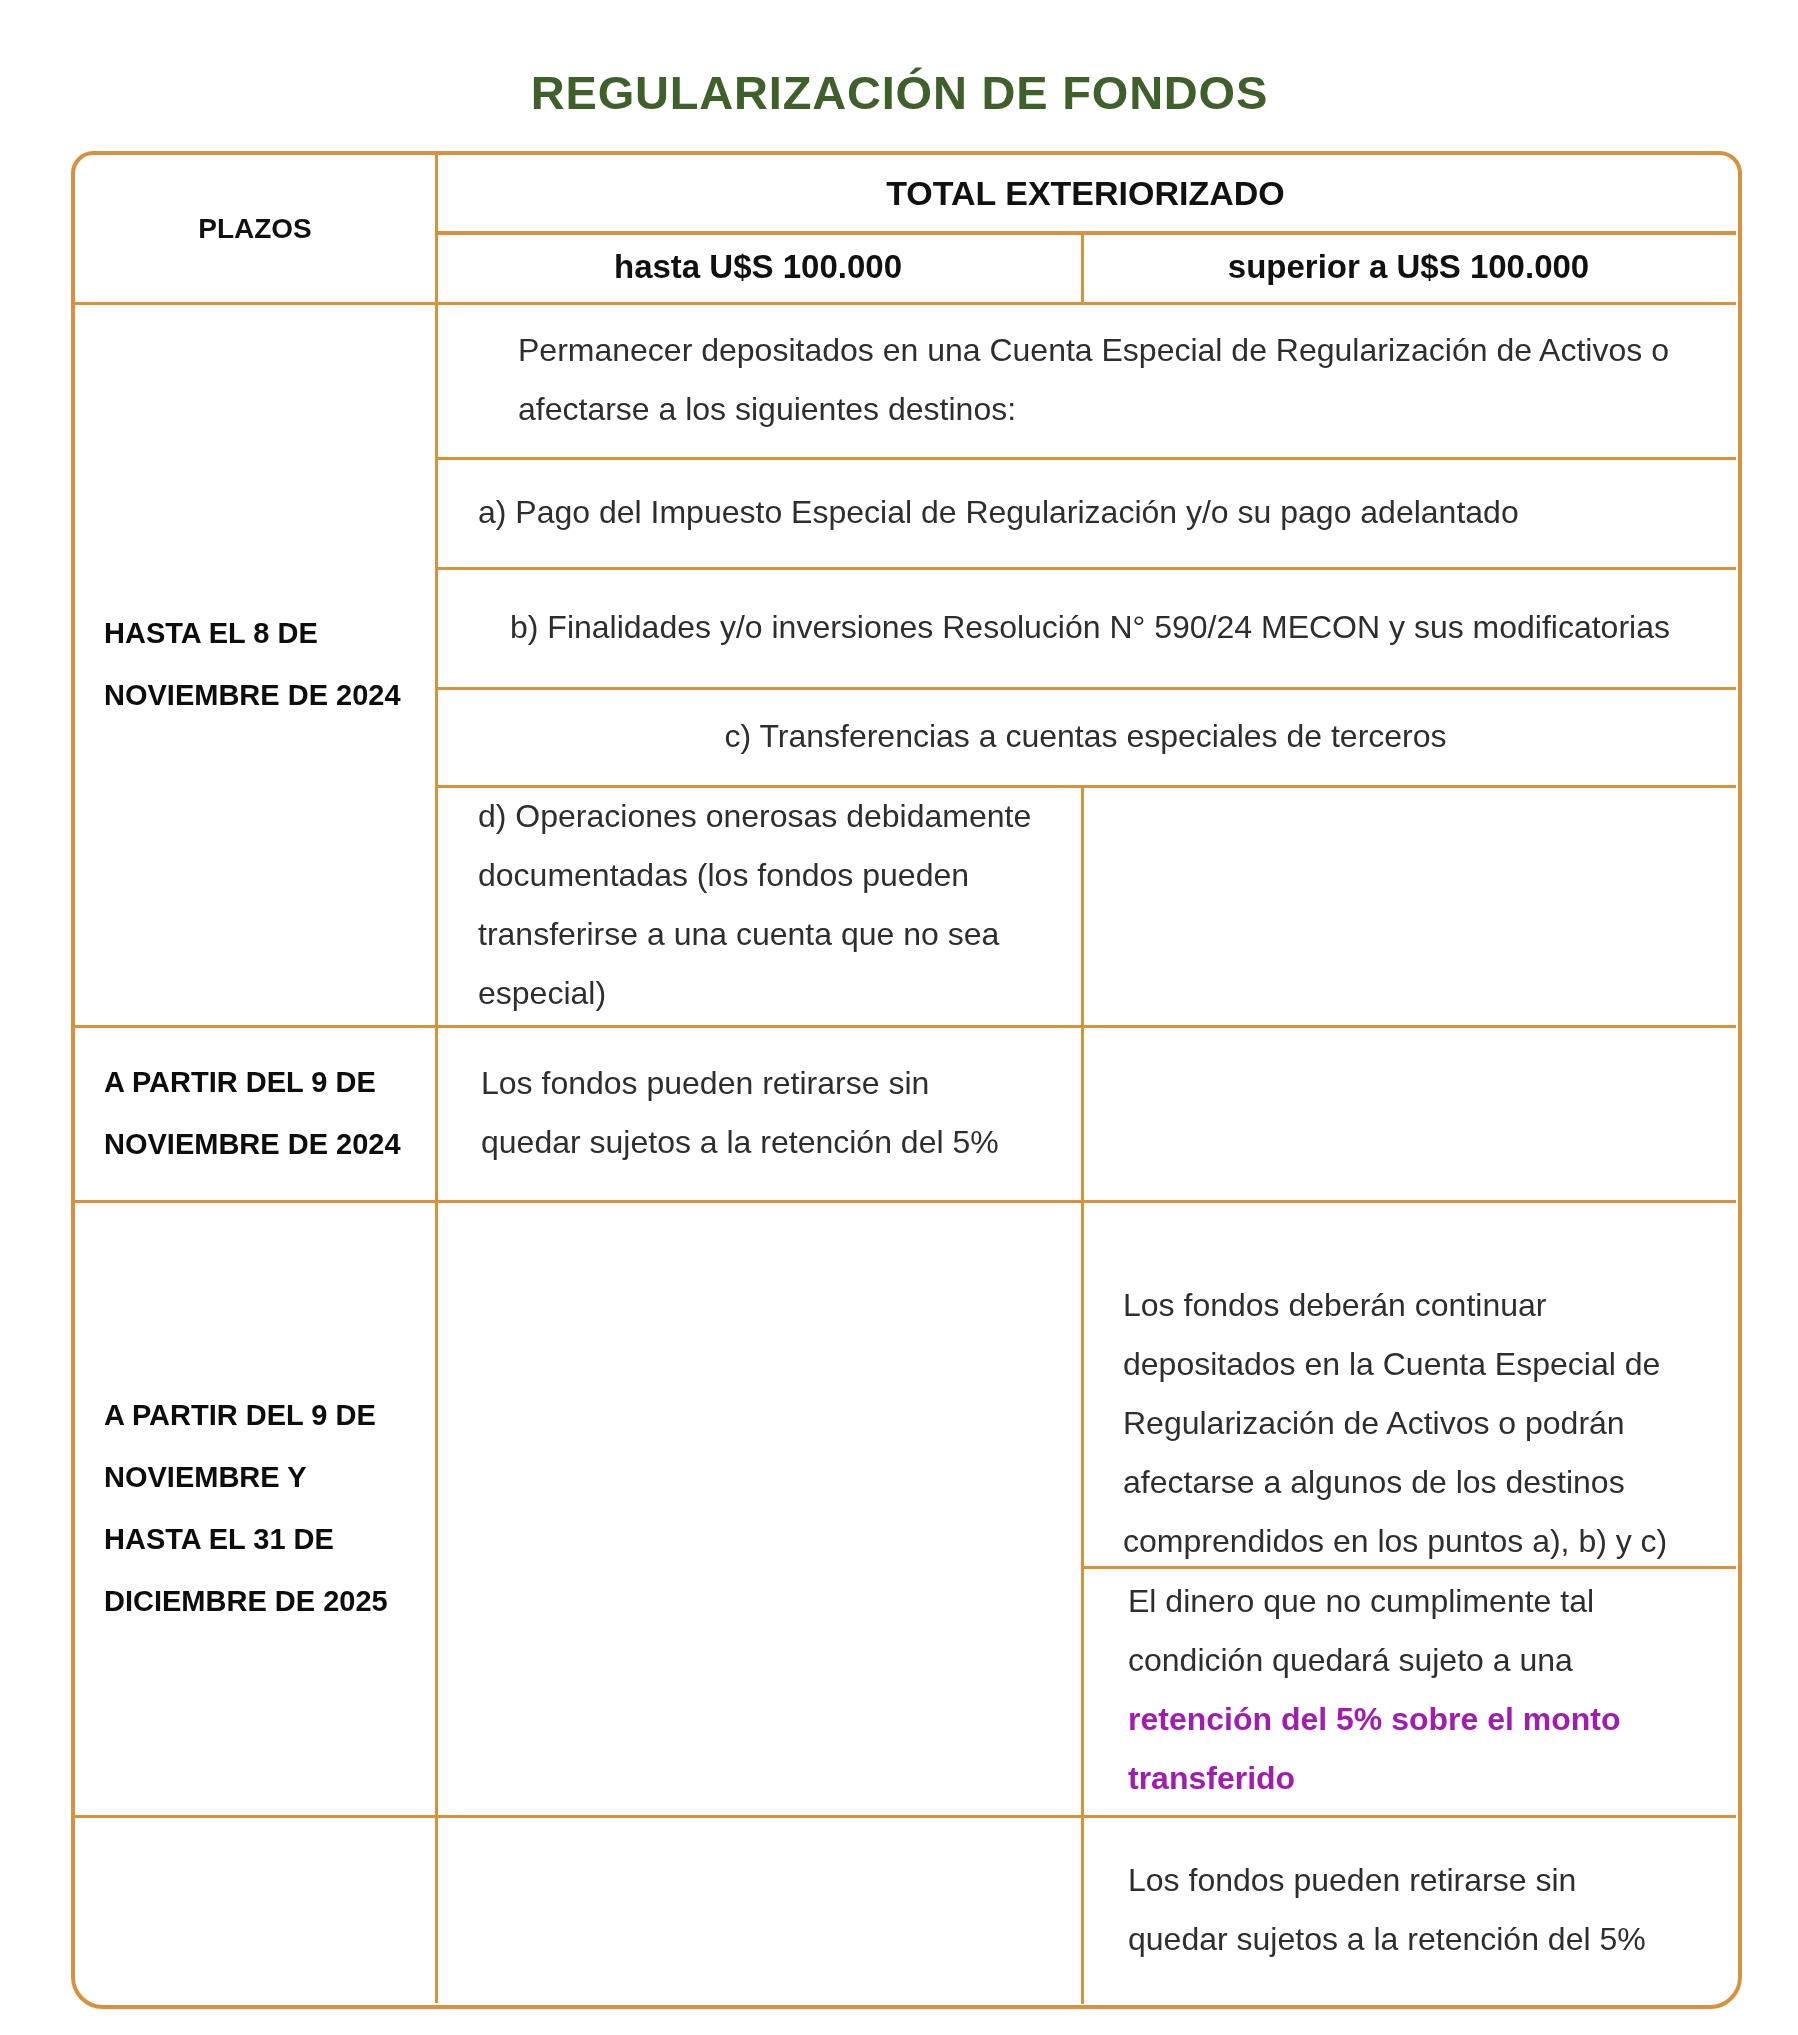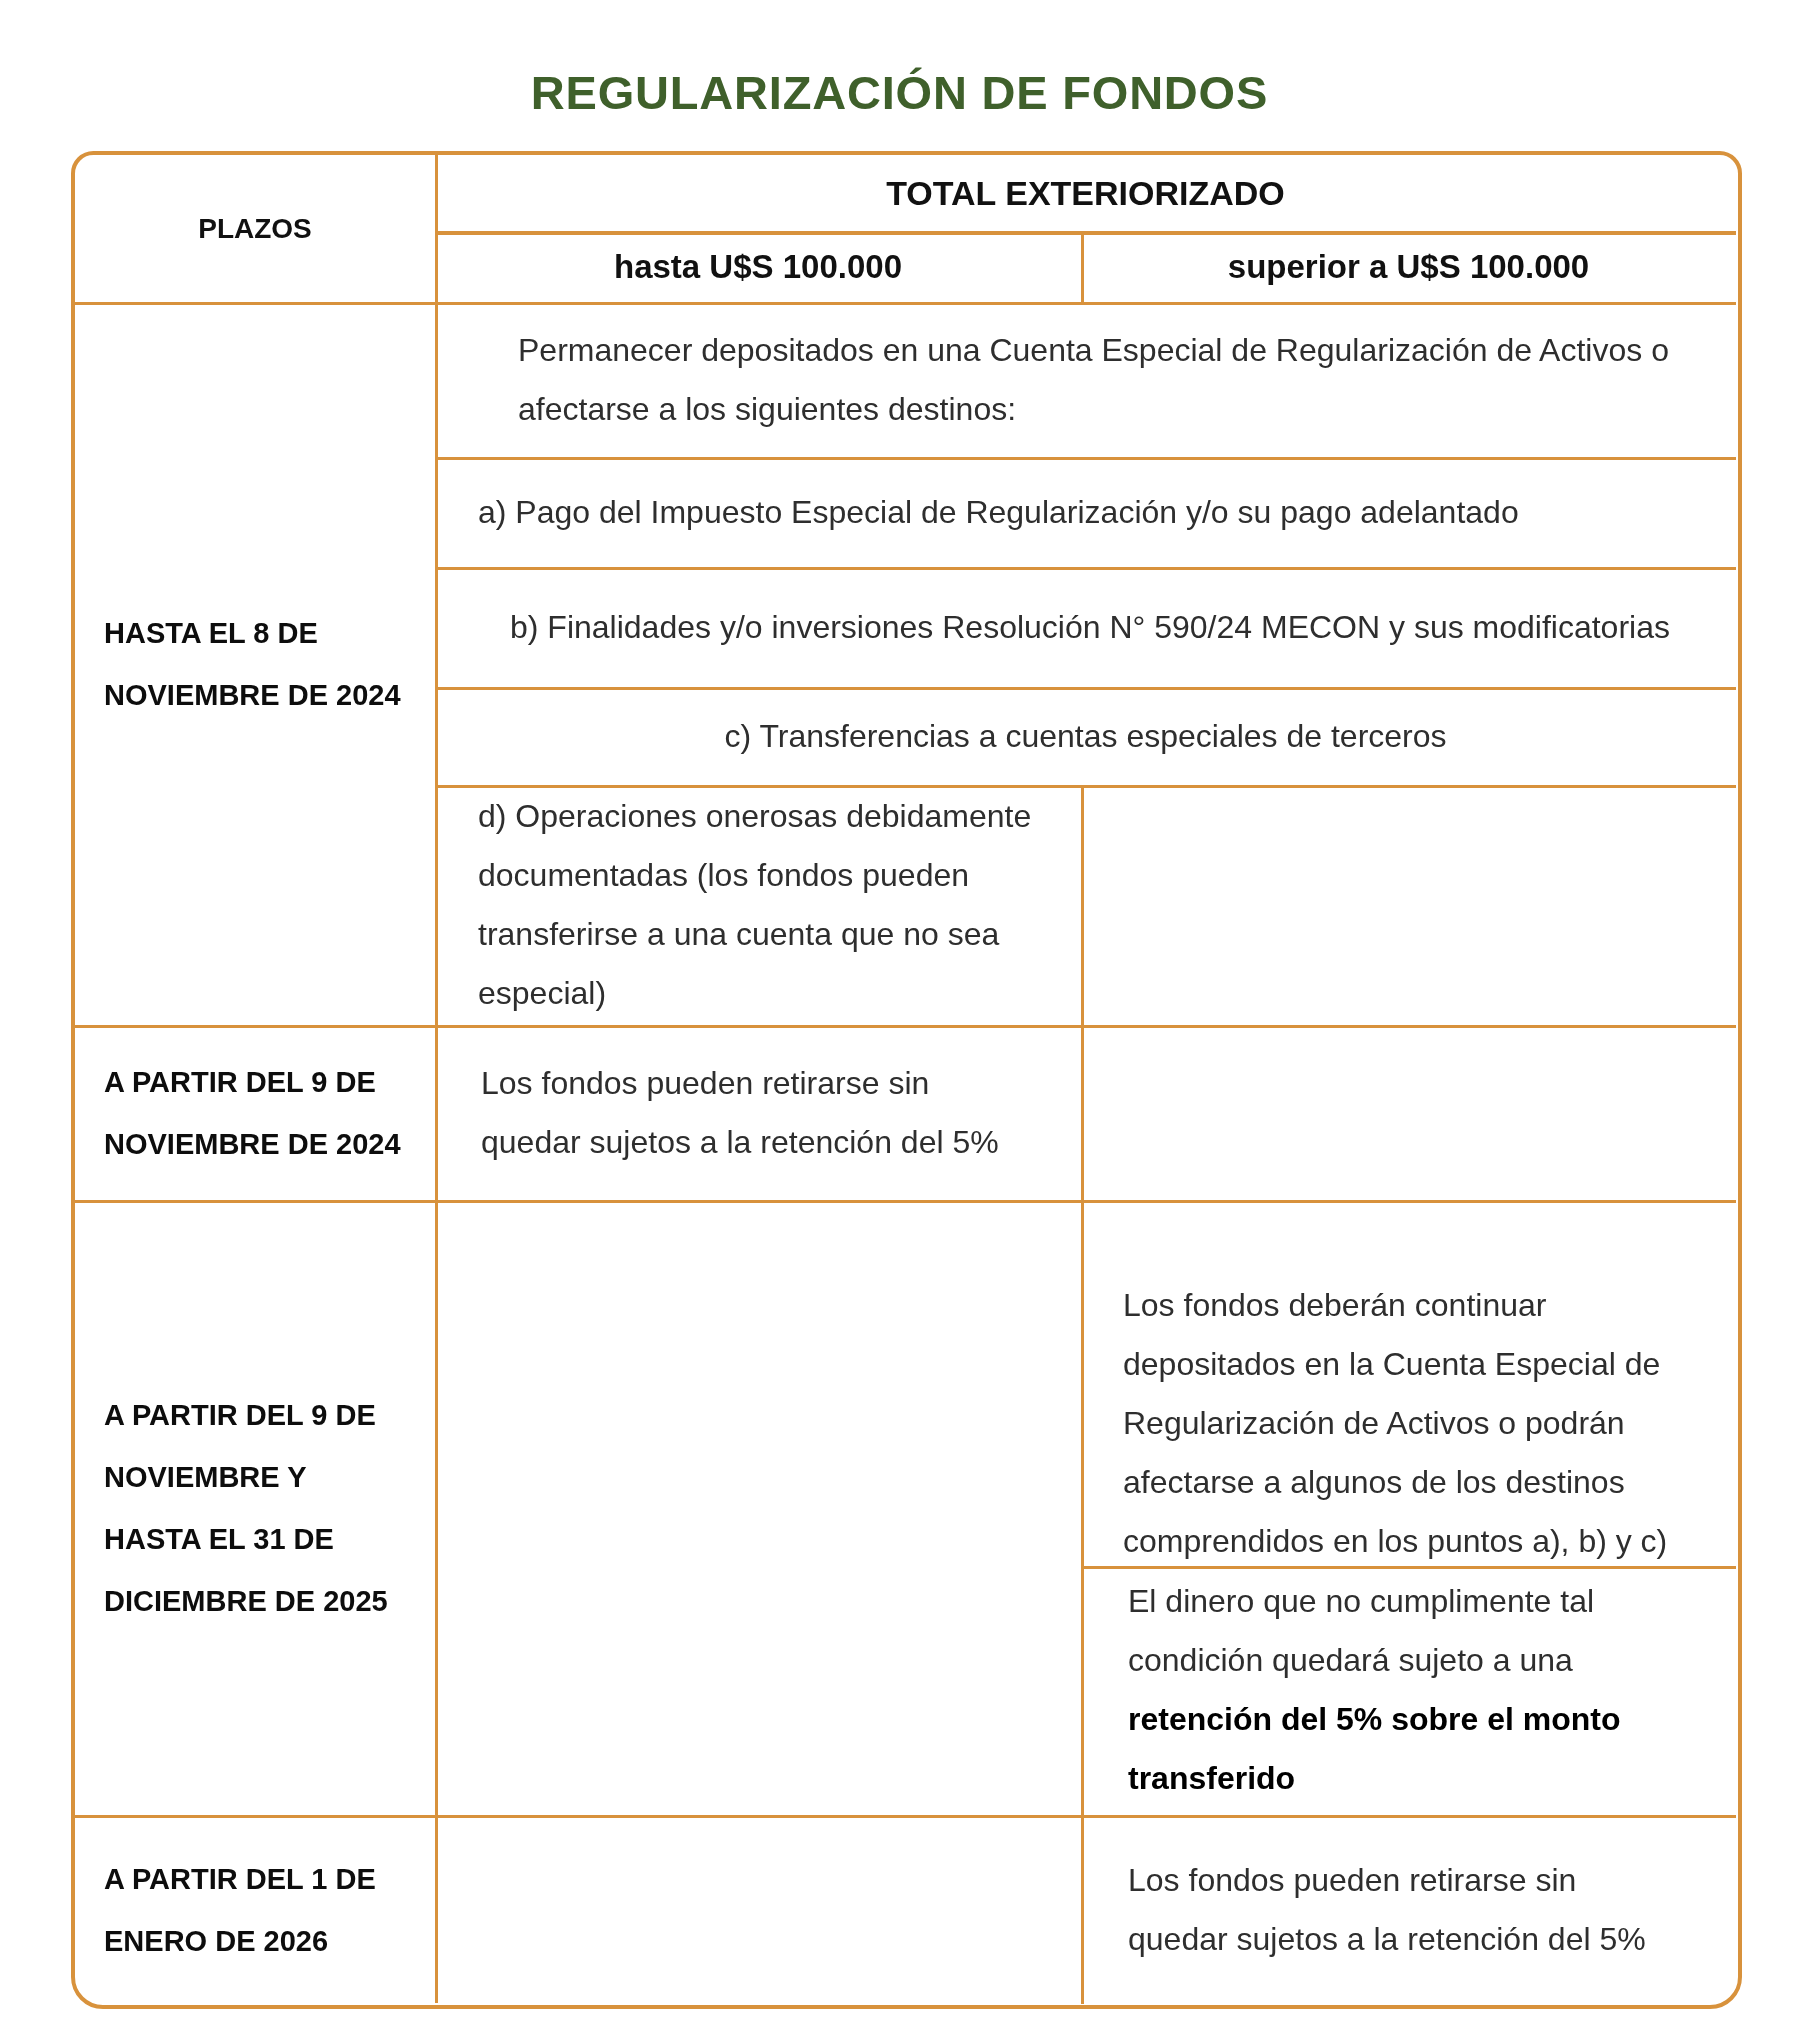--- a/index.html
+++ b/index.html
@@ -25,21 +25,21 @@
     box-sizing:border-box;font-size:32px;line-height:61px;color:#2e2e2e;
   }
   .cell.body{line-height:59px;}
   .hdr{font-weight:bold;color:#111111;align-items:center;text-align:center;}
   .rowlabel{
     font-weight:bold;color:#0d0d0d;font-size:29px;line-height:62px;
     white-space:pre-line;padding-left:29px;padding-right:12.2px;
   }
   .justify{text-align:justify;}
   .center{text-align:center;align-items:center;}
-  .boldpart{font-weight:bold;color:#000000;}
+  .boldpart{font-weight:bold;color:#a21caf;}
   .notes{position:absolute;left:102px;top:0;width:1636px;}
 </style>
 </head>
 <body>
 
 <div class="page-title">REGULARIZACIÓN DE FONDOS</div>
 
 <div class="reg-table">
   <div class="tbl-inner">
 
@@ -64,22 +64,20 @@
 NOVIEMBRE Y
 HASTA EL 31 DE
 DICIEMBRE DE 2025</div>
     <div class="cell body" style="left:1006px;top:1045px;width:655px;height:446px;padding-left:42px;padding-right:55px;">Los fondos deberán continuar depositados en la Cuenta Especial de Regularización de Activos o podrán afectarse a algunos de los destinos comprendidos en los puntos a), b) y c)</div>
     <div class="cell body" style="left:1006px;top:1411px;width:655px;height:248px;padding-left:47px;padding-right:41px;">
         <span>
         <span>El dinero que no cumplimente tal condición quedará sujeto a una </span><span class="boldpart">retención del 5% sobre el monto transferido</span>
     </span>
       </div>
 
-    <div class="cell rowlabel" style="left:0;top:1660px;width:360px;height:189px;">A PARTIR DEL 1 DE
-ENERO DE 2026</div>
     <div class="cell body" style="left:1006px;top:1660px;width:655px;height:189px;padding-left:47px;padding-right:75px;">Los fondos pueden retirarse sin quedar sujetos a la retención del 5%</div>
 
     <div class="vline" style="left:360px;top:0;height:1848px;"></div>
     <div class="vline" style="left:1006px;top:76px;height:71px;"></div>
     <div class="vline" style="left:1006px;top:630px;height:1219px;"></div>
 
     <div class="hline" style="left:360px;top:76px;width:1301px;height:4.1px;"></div>
     <div class="hline" style="left:0;top:147px;width:1661px;"></div>
     <div class="hline" style="left:360px;top:302px;width:1301px;"></div>
     <div class="hline" style="left:360px;top:412px;width:1301px;"></div>

